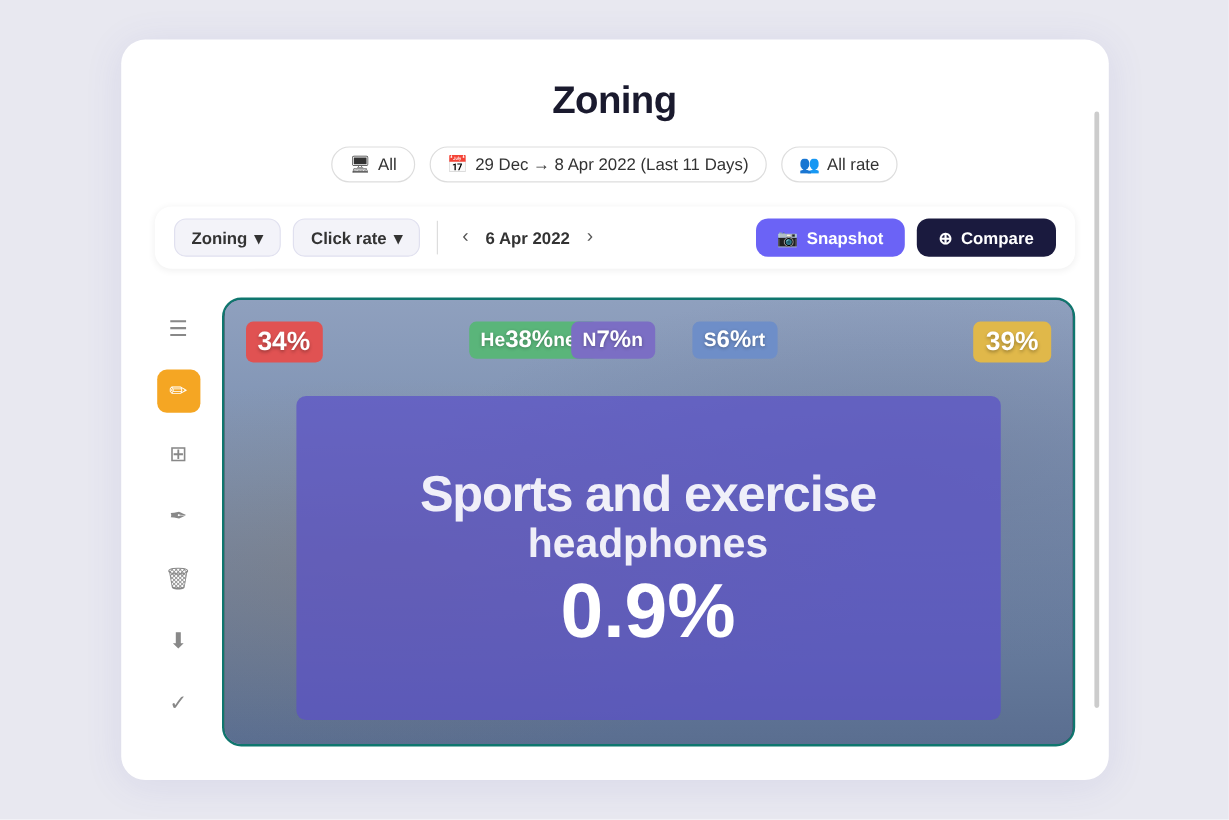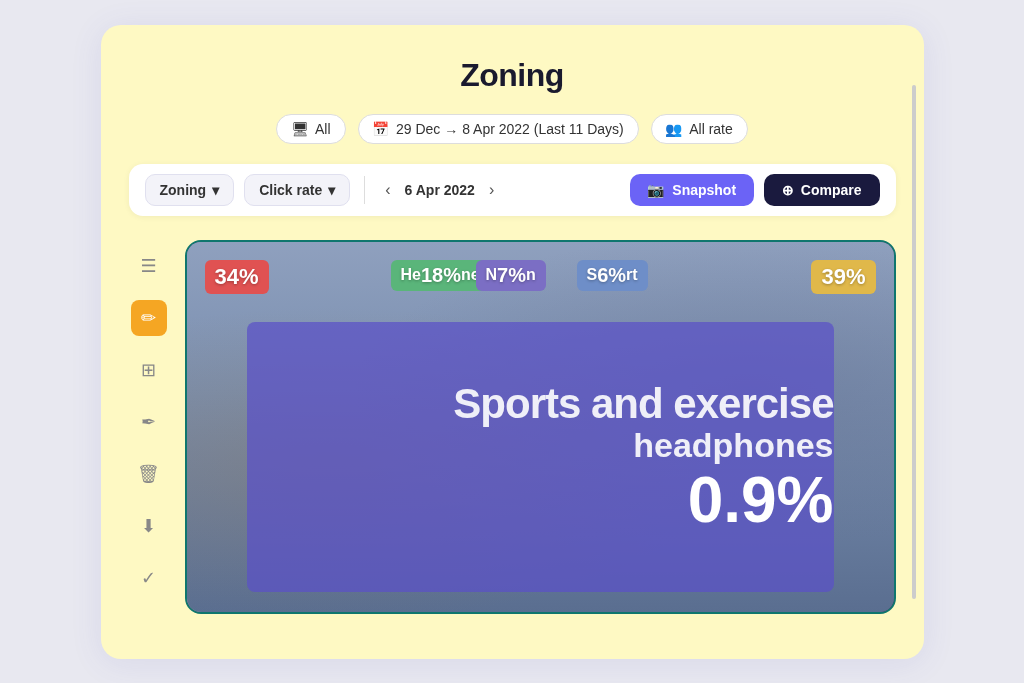--- a/index.html
+++ b/index.html
@@ -7,24 +7,24 @@
     body {
       background: #e8e8f0;
       display: flex;
       align-items: center;
       justify-content: center;
       min-height: 100vh;
       font-family: -apple-system, BlinkMacSystemFont, 'Segoe UI', sans-serif;
     }
 
     .card {
-      background: #fef9c3;
+      background: #ffffff;
       border-radius: 20px;
       width: 823px;
-      padding: 32px 28px 45px;
+      padding: 32px 28px 28px;
       position: relative;
       box-shadow: 0 4px 32px rgba(80,80,180,0.10);
     }
 
     
     .card::after {
       content: '';
       position: absolute;
       right: 8px;
       top: 60px;
@@ -263,21 +263,21 @@
     .center-overlay {
       position: absolute;
       top: 80px;
       left: 60px;
       right: 60px;
       bottom: 20px;
       background: rgba(90, 80, 200, 0.72);
       border-radius: 8px;
       display: flex;
       flex-direction: column;
-      align-items: flex-end;
+      align-items: center;
       justify-content: center;
       gap: 0;
     }
 
     .center-text-title {
       font-size: 42px;
       font-weight: 800;
       color: #fff;
       letter-spacing: -1px;
       line-height: 1.1;
@@ -368,21 +368,21 @@
       <div class="sidebar-icon">⬇</div>
       <div class="sidebar-icon">✓</div>
     </div>
 
     <div class="heatmap-container">
       <div class="heatmap-image">
 
         <div class="bg-overlay"></div>
 
         <div class="zone-badge zone-red">34%</div>
-        <div class="zone-badge zone-green">He<span style="font-size:20px;font-weight:900;">18%</span>nes</div>
+        <div class="zone-badge zone-green">He<span style="font-size:20px;font-weight:900;">38%</span>nes</div>
         <div class="zone-badge zone-purple">N<span style="font-size:20px;font-weight:900;">7%</span>n</div>
         <div class="zone-badge zone-blue-outline">S<span style="font-size:20px;font-weight:900;">6%</span>rt</div>
         <div class="zone-badge zone-yellow">39%</div>
 
         <div class="center-overlay">
           <div class="center-text-title">Sports and exercise</div>
           <div class="center-text-sub">headphones</div>
           <div class="center-percentage">0.9%</div>
         </div>
 

